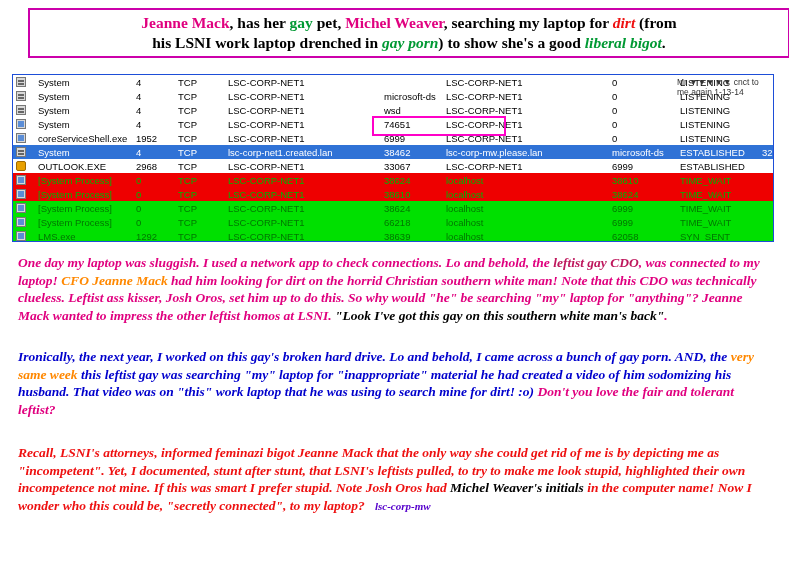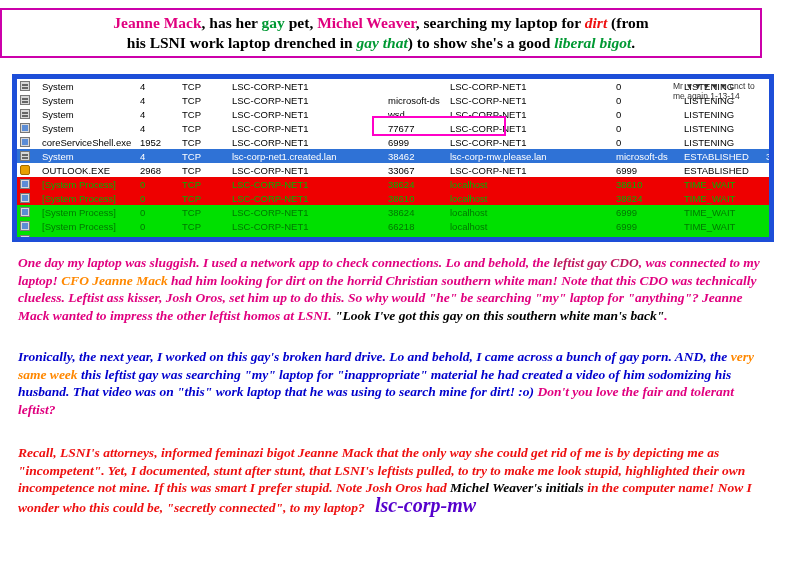--- a/index.html
+++ b/index.html
@@ -11,21 +11,21 @@
   #page {
     position: relative;
     width: 789px;
     height: 571px;
     background: #ffffff;
     overflow: hidden;
   }
   
   .header-box {
     position: absolute;
-    left: 0;
+    left: 28px;
     top: 8px;
     width: 762px;
     height: 50px;
     border: 2px solid #cc00aa;
     box-sizing: border-box;
     background: #ffffff;
     display: flex;
     align-items: center;
     justify-content: center;
     padding: 0 8px;
@@ -43,21 +43,21 @@
   .hl-green   { color: #009933; }
   .it { font-style: italic; }
 
   
   .table-box {
     position: absolute;
     left: 12px;
     top: 74px;
     width: 762px;
     height: 168px;
-    border: 5px solid #1d4ed8;
+    border: 1px solid #1d4ed8;
     box-sizing: border-box;
     background: #ffffff;
     overflow: hidden;
   }
   table.netstat {
     border-collapse: collapse;
     width: 100%;
     font-family: "Liberation Sans", sans-serif;
     font-size: 9.5px;
     table-layout: fixed;
@@ -153,34 +153,34 @@
   }
   .p1 { top: 254px; color: #e0007f; }
   .p2 { top: 348px; color: #0000cc; }
   .p3 { top: 444px; color: #ee1111; }
   .o  { color: #ff8800; }
   .mg { color: #e0007f; }
   .bl { color: #be185d; }
   .bk { color: #000000; }
   .big-purple {
     color: #5500cc;
-    font-size: 20px;
+    font-size: 11px;
     font-weight: bold;
     font-style: italic;
   }
 </style>
 </head>
 <body>
 
 <div id="page">
 
   <div class="header-box">
     <div class="header-text">
       <span class="hl-magenta">Jeanne Mack</span><span>, has her </span><span class="hl-green">gay</span><span> pet, </span><span class="hl-magenta">Michel Weaver</span><span>, searching my laptop for </span><span class="hl-red it">dirt</span><span> (from</span><br>
-      <span>his LSNI work laptop drenched in </span><span class="hl-green it">gay that</span><span>) to show she's a good </span><span class="hl-green it">liberal bigot</span><span>.</span>
+      <span>his LSNI work laptop drenched in </span><span class="hl-green it">gay porn</span><span>) to show she's a good </span><span class="hl-green it">liberal bigot</span><span>.</span>
     </div>
   </div>
 
   <div class="table-box">
     <table class="netstat">
       <tbody>
           <tr class="row-white">
             <td class="c-icon"><span class="ico sys"></span></td>
             <td class="c-proc">System</td>
             <td class="c-pid">4</td>
@@ -215,21 +215,21 @@
             <td class="c-rport">0</td>
             <td class="c-state">LISTENING</td>
             <td class="c-extra"></td>
           </tr>
           <tr class="row-white">
             <td class="c-icon"><span class="ico proc"></span></td>
             <td class="c-proc">System</td>
             <td class="c-pid">4</td>
             <td class="c-proto">TCP</td>
             <td class="c-local">LSC-CORP-NET1</td>
-            <td class="c-lport">77677</td>
+            <td class="c-lport">74651</td>
             <td class="c-remote">LSC-CORP-NET1</td>
             <td class="c-rport">0</td>
             <td class="c-state">LISTENING</td>
             <td class="c-extra"></td>
           </tr>
           <tr class="row-white">
             <td class="c-icon"><span class="ico proc"></span></td>
             <td class="c-proc">coreServiceShell.exe</td>
             <td class="c-pid">1952</td>
             <td class="c-proto">TCP</td>

